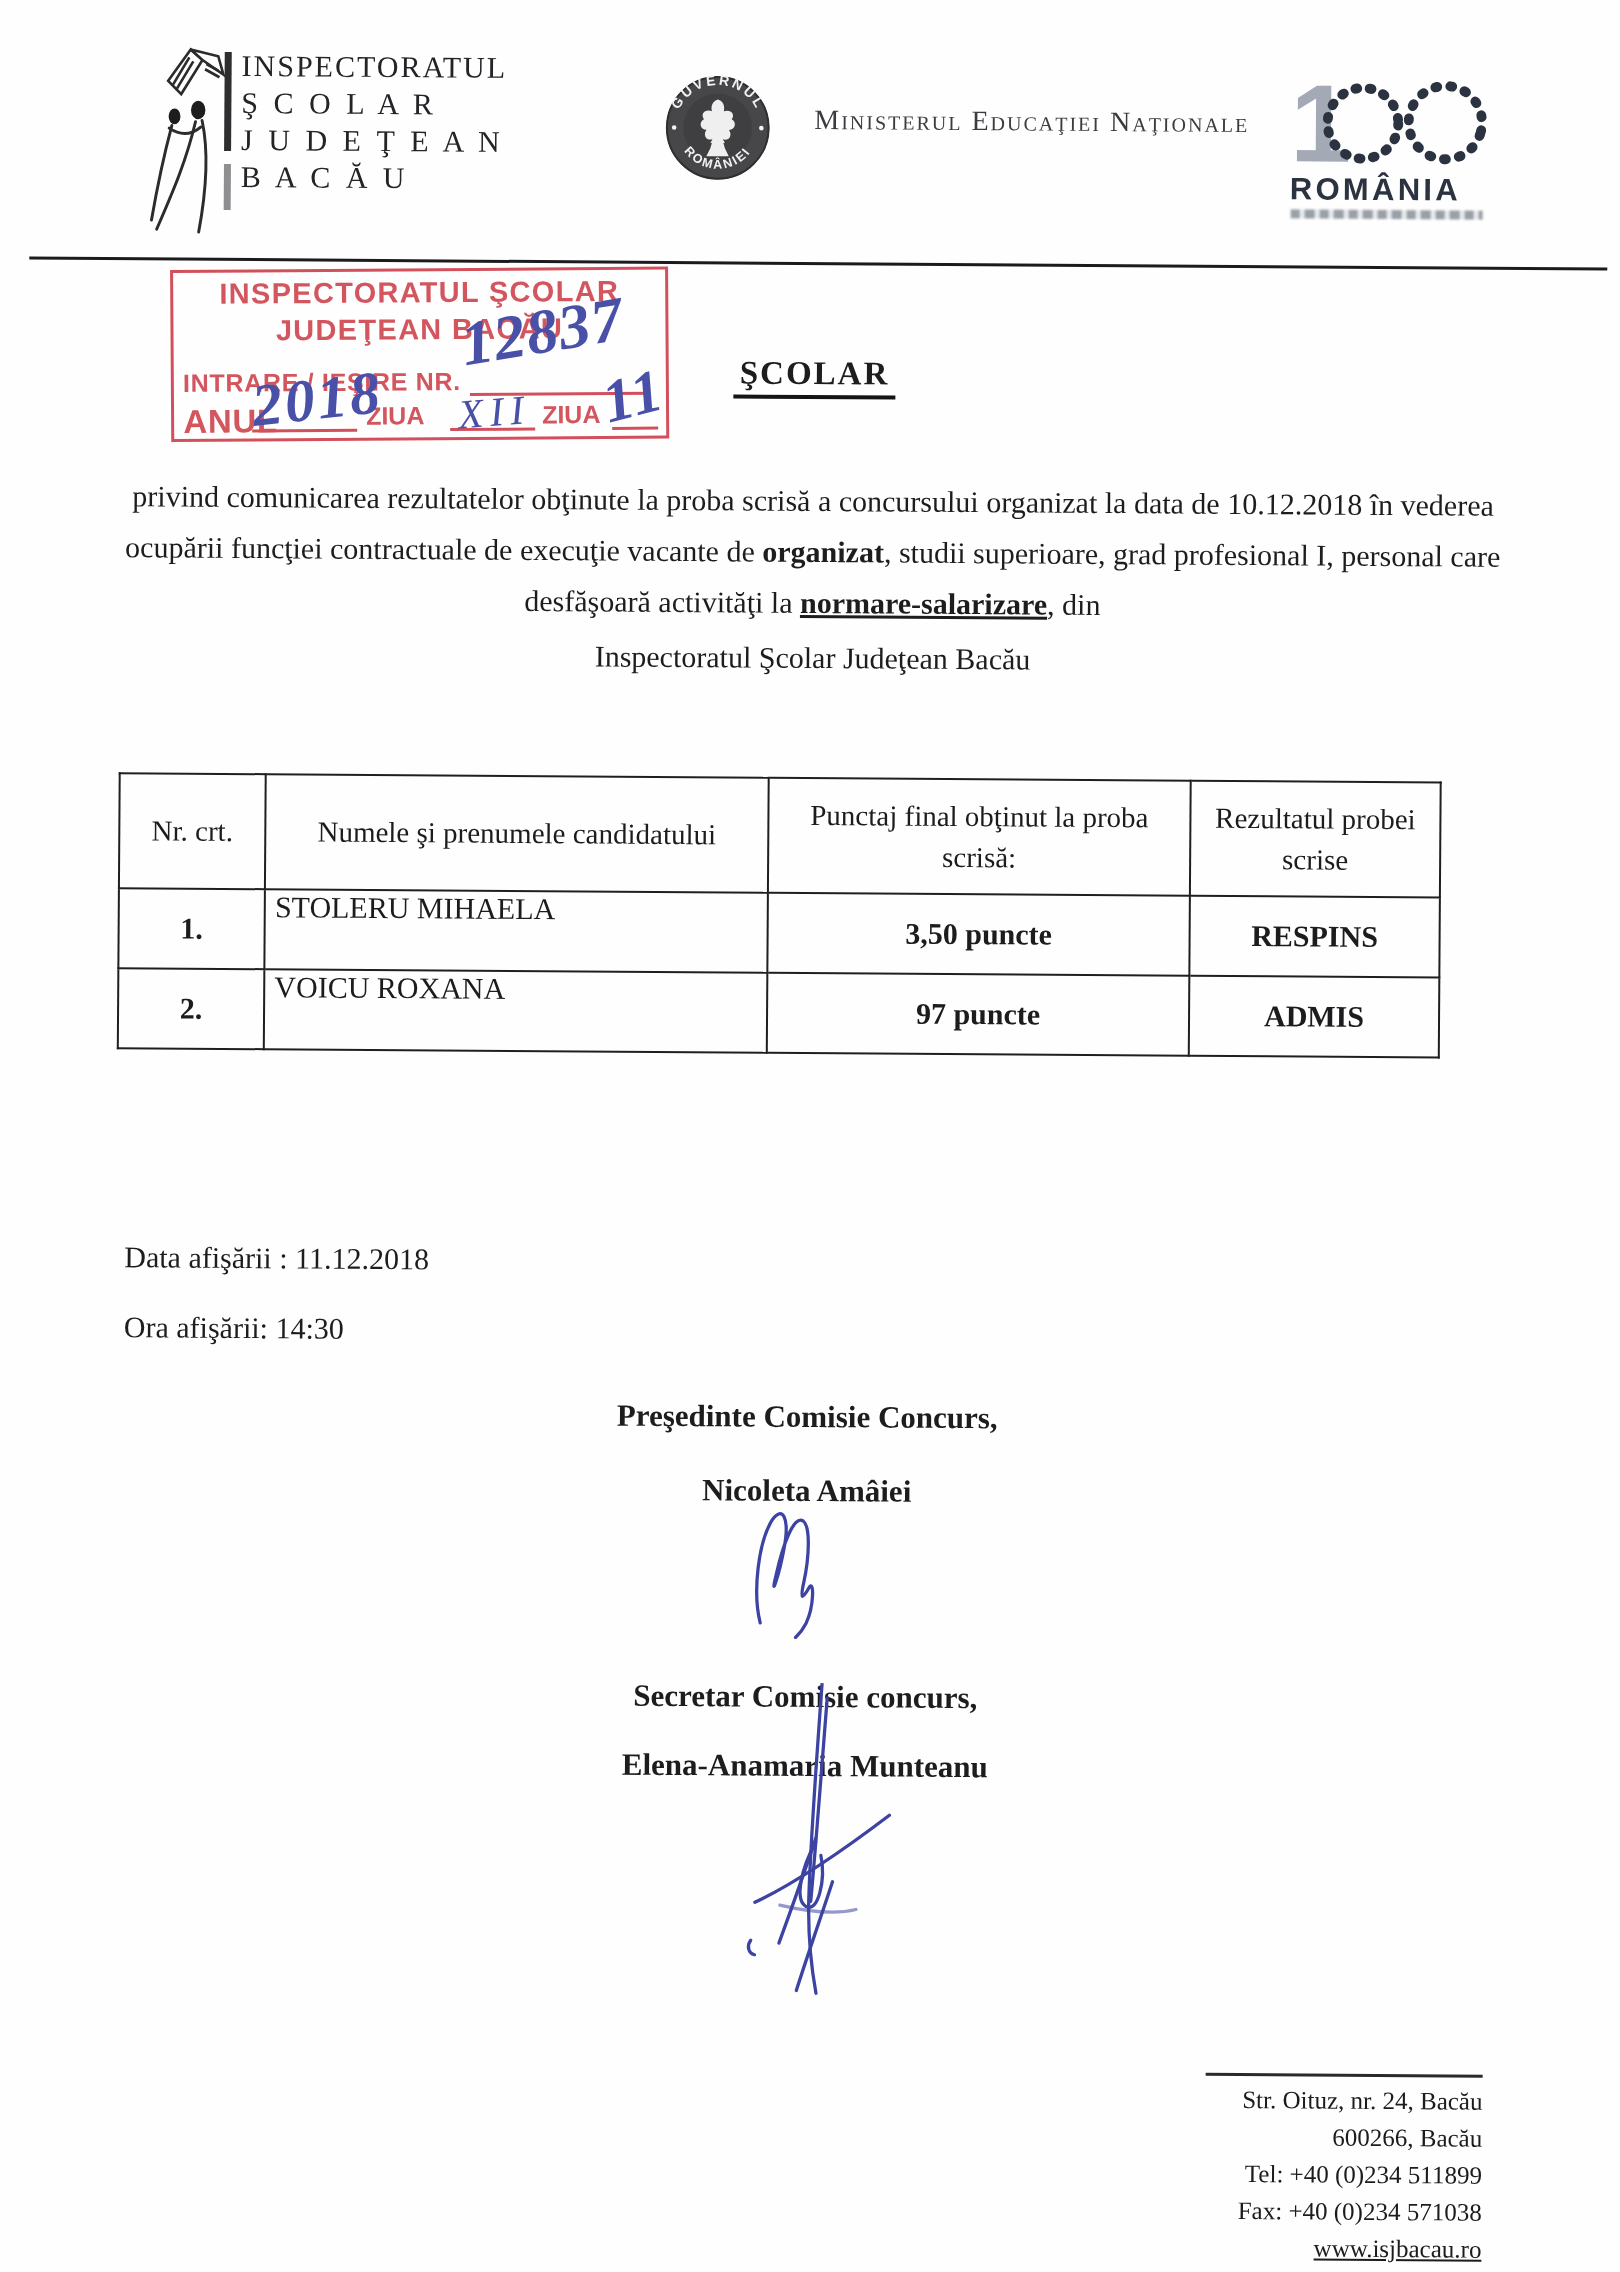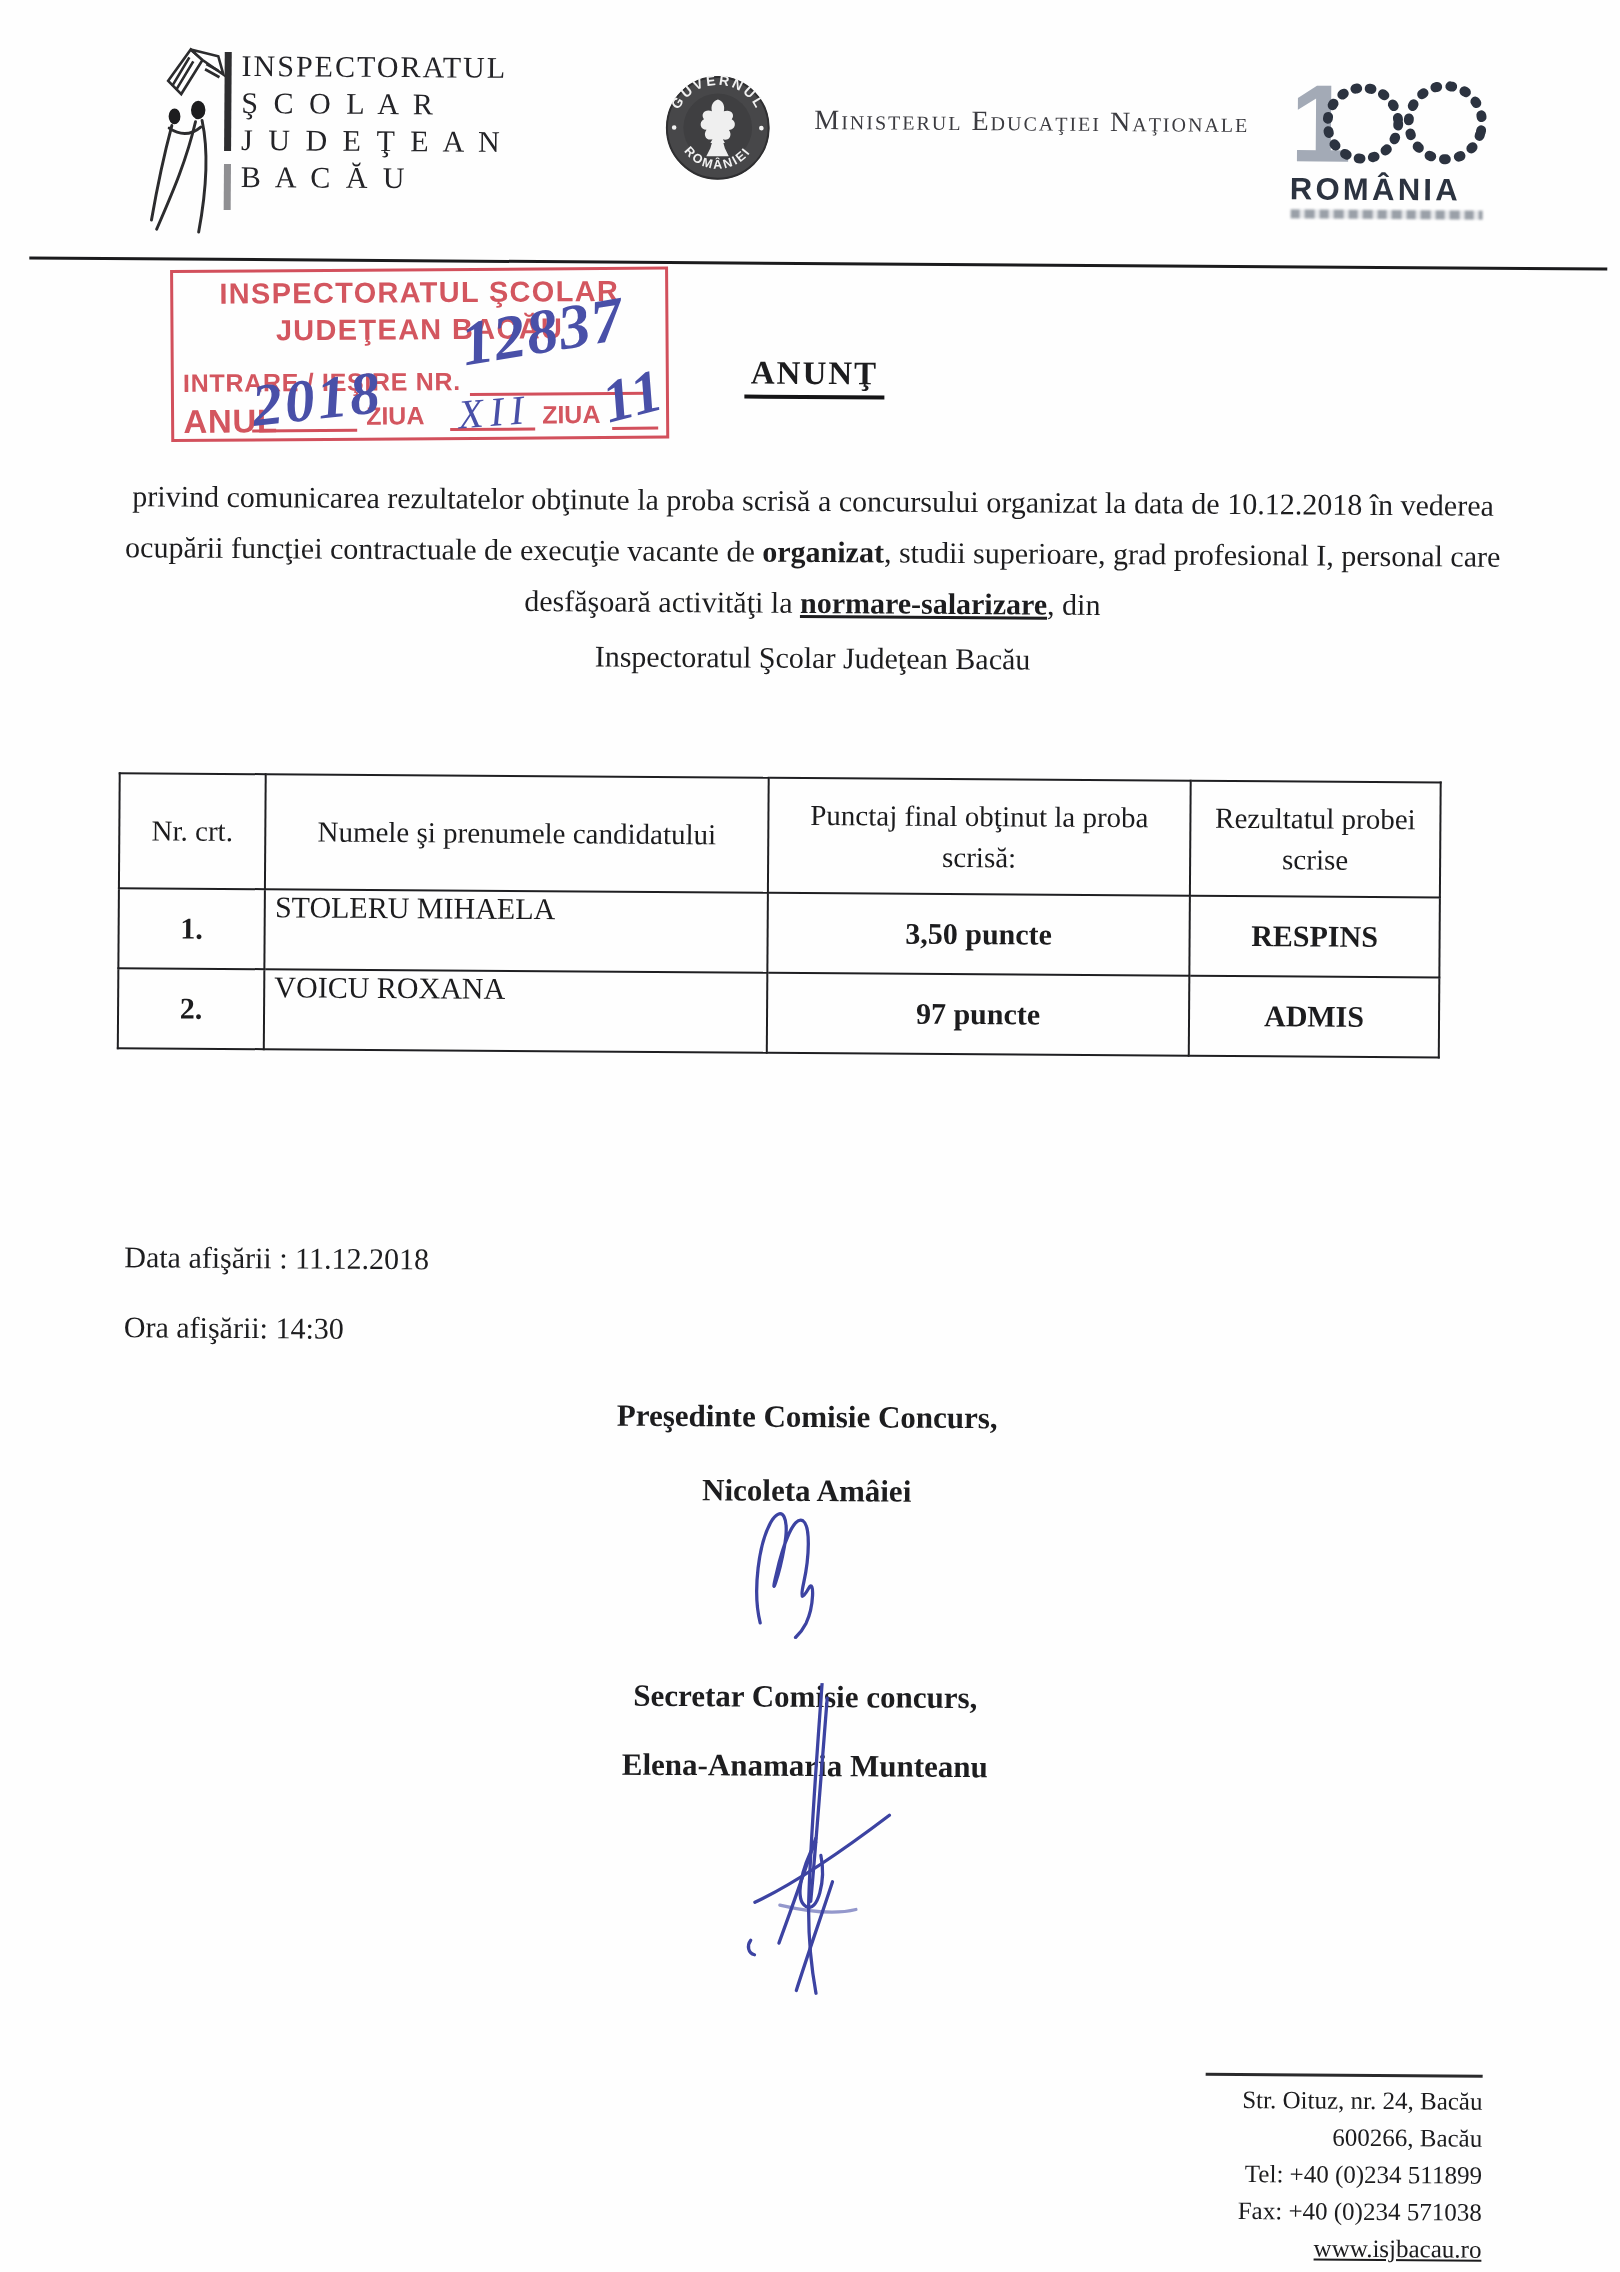--- a/index.html
+++ b/index.html
@@ -152,21 +152,21 @@
     <div class="stamp-u2"></div>
     <div class="stamp-u3"></div>
     <div class="stamp-u4"></div>
     <div class="ink ink-nr">12837</div>
     <div class="ink ink-anul">2018</div>
     <div class="ink ink-luna">XII</div>
     <div class="ink ink-ziua">11</div>
   </div>
 
   <div class="abs title-wrap">
-    <span class="title">ANUNŢ</span>
+    <span class="title">ŞCOLAR</span>
   </div>
 
   <div class="abs intro">
     <span>privind comunicarea rezultatelor obţinute la proba scrisă a concursului organizat la data de 10.12.2018 în vederea ocupării funcţiei contractuale de execuţie vacante de </span><b>organizat</b><span>, studii superioare, grad profesional I, personal care desfăşoară activităţi la </span><b style="text-decoration:underline;">normare-salarizare</b><span>, din</span>
   </div>
 
   <div class="abs org-line">Inspectoratul Şcolar Judeţean Bacău</div>
 
   <table class="results">
     <colgroup>

